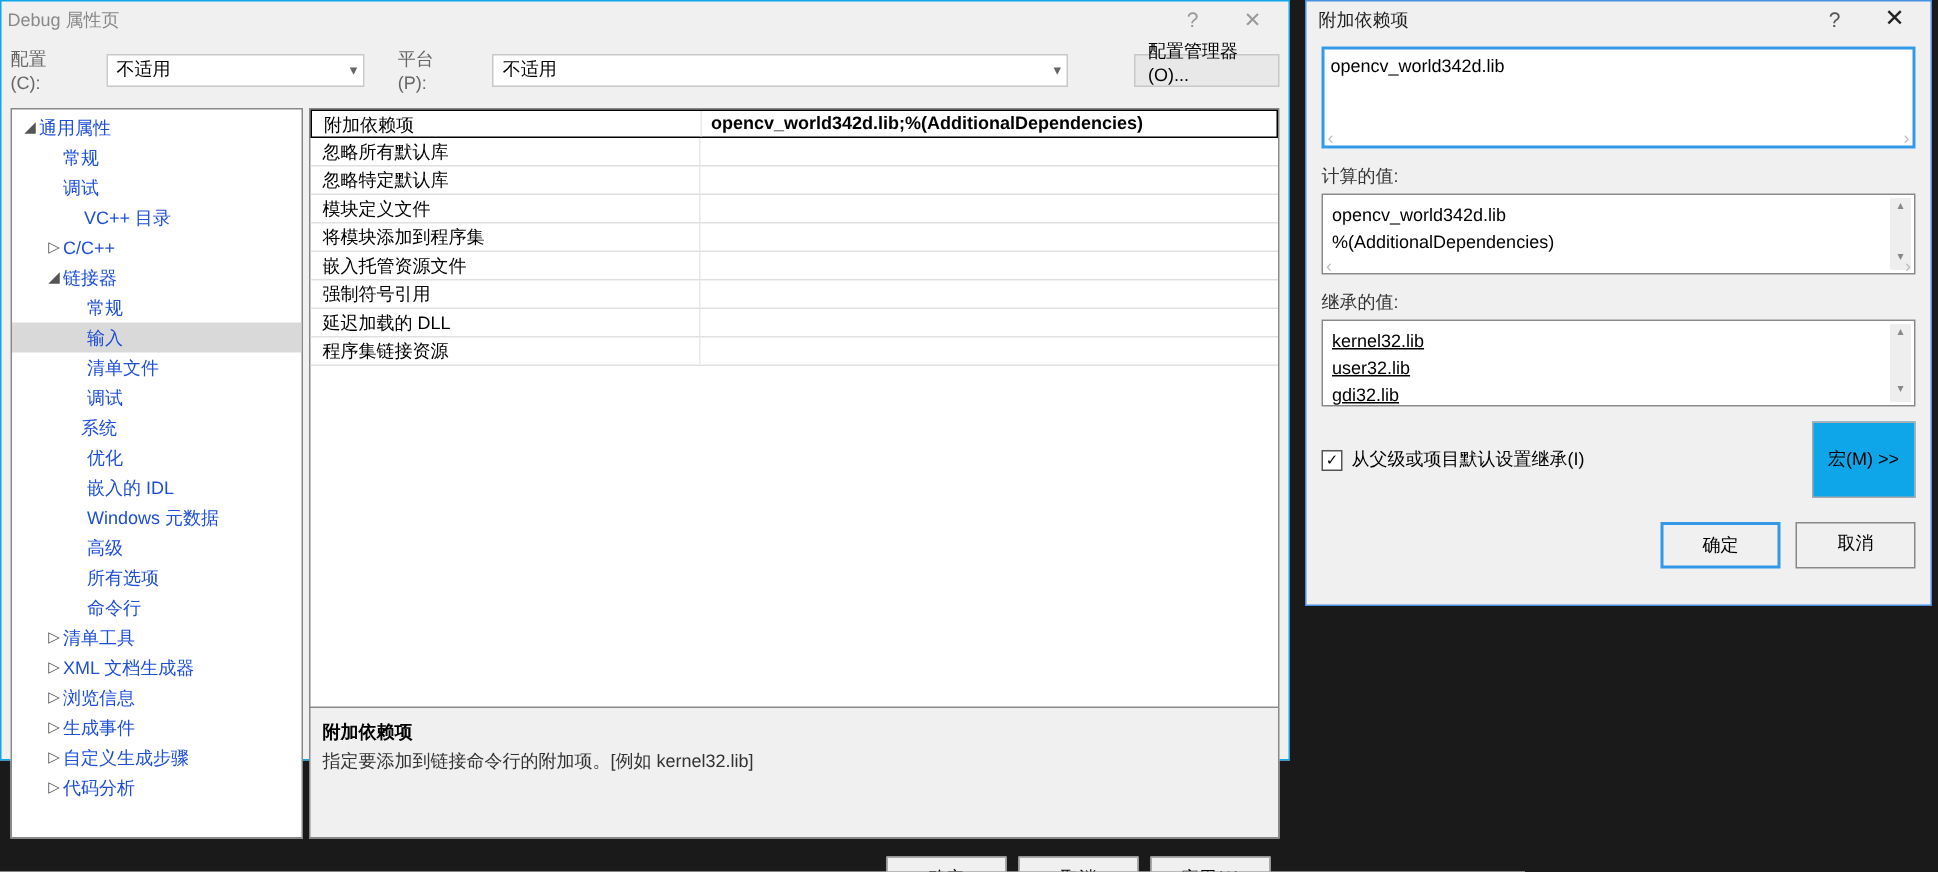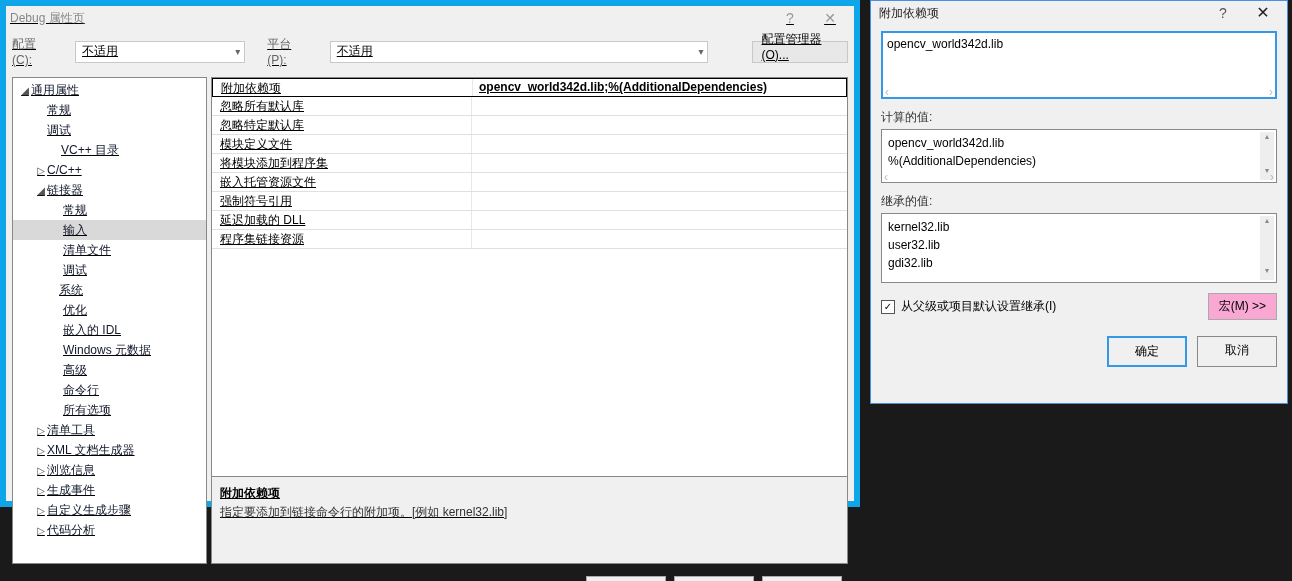--- a/index.html
+++ b/index.html
@@ -1,39 +1,39 @@
 <!DOCTYPE html>
 <html><head>
   <meta charset="utf-8">
   <style>
     * { box-sizing: border-box; font-family: 'Microsoft YaHei', 'Segoe UI', sans-serif; font-size: 12px; margin: 0; padding: 0; }
     body { background: #1a1a1a; width: 1292px; height: 581px; overflow: hidden; position: relative; }
     
     .dialog-main {
       position: absolute; left: 0; top: 0; width: 860px; height: 507px;
-      background: #f0f0f0; border: 6px solid #0ea5e9; text-decoration: underline;
+      background: #f0f0f0; border: 1px solid #0ea5e9;
     }
     .titlebar { display: flex; align-items: center; height: 24px; padding: 0 4px; color: #888; }
     .titlebar .title { flex: 1; font-size: 12px; }
     .titlebar .btn-help, .titlebar .btn-close { width: 40px; height: 22px; text-align: center; line-height: 22px; font-size: 14px; color: #999; cursor: pointer; }
     
     .config-bar { display: flex; align-items: center; padding: 6px 6px; gap: 22px; }
     .config-bar label { color: #666; font-size: 12px; margin-right: 2px; }
     .config-bar .dropdown { background: #fff; border: 1px solid #c8c8c8; height: 22px; display: flex; align-items: center; padding: 0 6px; position: relative; }
     .config-bar .dropdown .arrow { position: absolute; right: 4px; color: #666; font-size: 10px; }
     .dd-config { width: 190px; }
     .dd-platform { width: 425px; }
     .btn-configmgr { background: #e8e8e8; border: 1px solid #c8c8c8; height: 22px; padding: 0 8px; display: flex; align-items: flex-end; }
     
     .main-body { display: flex; height: 495px; }
     .tree { width: 195px; border: 1px solid #888; margin: 4px 2px 4px 6px; background: #fff; padding: 2px 0; overflow: auto; }
     .tree-item { display: flex; align-items: center; height: 20px; padding: 0 4px; cursor: pointer; }
     .tree-item.selected { background: #d9d9d9; }
     .tree-expander { width: 12px; text-align: center; color: #555; font-size: 10px; }
-    .tree-label { color: #0f172a; }
+    .tree-label { color: #1d4ed8; }
     
     .right-pane { flex: 1; display: flex; flex-direction: column; margin: 4px 6px 4px 2px; }
     .prop-grid { border: 1px solid #888; background: #fff; height: 400px; }
     .prop-row { display: flex; height: 19px; border-bottom: 1px solid #e0e0e0; }
     .prop-row.selected { border: 1px solid #000; }
     .prop-name { width: 260px; padding: 1px 8px; border-right: 1px solid #e8e8e8; }
     .prop-val { flex: 1; padding: 1px 6px; }
     .prop-row.selected .prop-val { font-weight: bold; }
     
     .desc-box { border: 1px solid #888; border-top: none; background: #f0f0f0; padding: 8px; flex: 1; }
@@ -51,31 +51,31 @@
     .dialog-sub .titlebar .btn-help { color: #555; }
     .dialog-sub .titlebar .btn-close { color: #222; font-size: 16px; }
     
     .sub-body { padding: 6px 10px; }
     .edit-box { border: 2px solid #3399e6; background: #fff; height: 68px; padding: 4px; position: relative; }
     .edit-hscroll { position: absolute; bottom: 0; left: 2px; right: 2px; height: 12px; display: flex; color: #bbb; justify-content: space-between; font-size: 10px; }
     
     .section-label { margin: 10px 0 3px 0; color: #333; }
     .ro-box { border: 1px solid #888; background: #fff; padding: 4px 6px; position: relative; }
     .ro-box.short { height: 54px; }
-    .ro-box.list { height: 70px; }
+    .ro-box.list { height: 58px; text-decoration: underline; }
     .ro-box .line { line-height: 18px; }
     .scroll-corner { position: absolute; top: 2px; right: 2px; width: 14px; bottom: 2px; background: #eee; display: flex; flex-direction: column; }
     .scroll-up, .scroll-down { height: 14px; text-align: center; font-size: 8px; color: #888; }
     .scroll-track { flex: 1; }
     .ro-hscroll { position: absolute; bottom: 0; left: 2px; right: 2px; height: 12px; display: flex; justify-content: space-between; font-size: 10px; color: #bbb; }
     
     .inherit-row { display: flex; align-items: center; margin-top: 10px; }
     .inherit-row .chk { width: 14px; height: 14px; border: 1px solid #555; margin-right: 6px; display: flex; align-items: center; justify-content: center; font-size: 10px; background: #fff; }
     .inherit-row label { flex: 1; }
-    .btn-macro { border: 1px solid #aaa; background: #f9a8d4; padding: 4px 10px; cursor: pointer; }
+    .btn-macro { border: 1px solid #aaa; background: #0ea5e9; padding: 16px 10px; cursor: pointer; }
     
     .sub-buttons { display: flex; justify-content: flex-end; gap: 10px; padding: 10px; }
     .sub-buttons .btn { border: 1px solid #888; }
     .sub-buttons .btn.primary { border: 2px solid #3399e6; }
   </style>
 </head>
 <body>
 
 <div class="dialog-main">
   <div class="titlebar">
@@ -158,25 +158,25 @@
         <div class="tree-item" style="padding-left: 38px;">
           <span class="tree-expander"></span>
           <span class="tree-label">Windows 元数据</span>
         </div>
         <div class="tree-item" style="padding-left: 38px;">
           <span class="tree-expander"></span>
           <span class="tree-label">高级</span>
         </div>
         <div class="tree-item" style="padding-left: 38px;">
           <span class="tree-expander"></span>
+          <span class="tree-label">所有选项</span>
+        </div>
+        <div class="tree-item" style="padding-left: 38px;">
+          <span class="tree-expander"></span>
           <span class="tree-label">命令行</span>
-        </div>
-        <div class="tree-item" style="padding-left: 38px;">
-          <span class="tree-expander"></span>
-          <span class="tree-label">所有选项</span>
         </div>
         <div class="tree-item" style="padding-left: 22px;">
           <span class="tree-expander">▷</span>
           <span class="tree-label">清单工具</span>
         </div>
         <div class="tree-item" style="padding-left: 22px;">
           <span class="tree-expander">▷</span>
           <span class="tree-label">XML 文档生成器</span>
         </div>
         <div class="tree-item" style="padding-left: 22px;">

